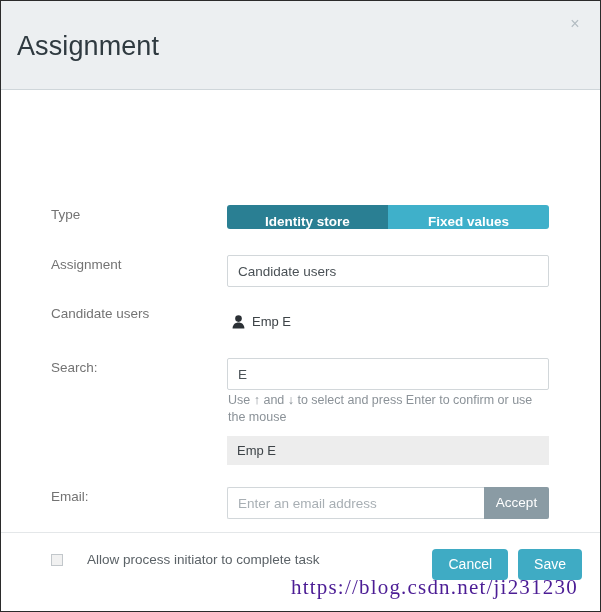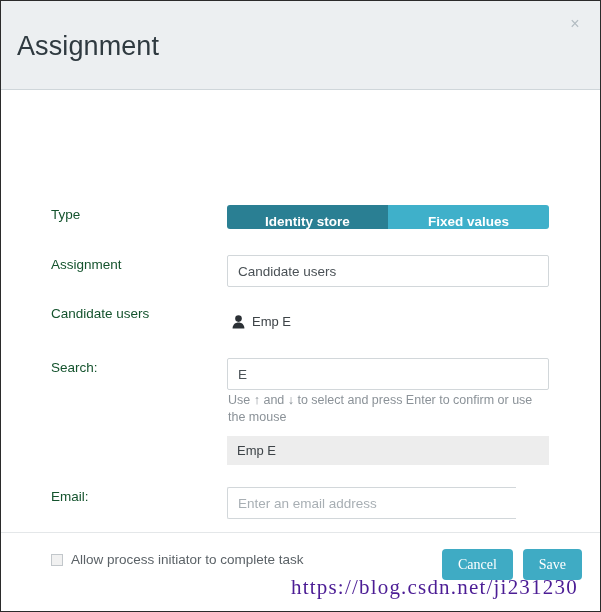--- a/index.html
+++ b/index.html
@@ -60,21 +60,21 @@
   
   .modal-body {
     position: relative;
     flex: 1 1 auto;
     background: #ffffff;
   }
   .lbl {
     position: absolute;
     left: 50px;
     font-size: 13.5px;
-    color: #14532d;
+    color: #737373;
     white-space: nowrap;
   }
 
   
   .btn-group {
     position: absolute;
     left: 226px;
     top: 115px;
     display: flex;
   }
@@ -186,20 +186,21 @@
   }
 
   
   .checkbox-row {
     position: absolute;
     left: 50px;
     top: 462px;
     display: flex;
     align-items: center;
     cursor: pointer;
+    gap: 16px;
   }
   .checkbox-box {
     width: 12px;
     height: 12px;
     border: 1px solid #c2c7cb;
     background: #f1f1f1;
     box-sizing: border-box;
     margin-right: 8px;
     flex: 0 0 auto;
   }
@@ -207,21 +208,20 @@
     font-size: 13.5px;
     color: #5b6267;
   }
 
   
   .modal-footer {
     position: relative;
     height: 78px;
     flex: 0 0 auto;
     border-top: 1px solid #e4e7e9;
-    font-family: Liberation Serif, serif;
   }
   .footer-buttons {
     position: absolute;
     right: 18px;
     top: 16px;
     display: flex;
     gap: 10px;
   }
   .btn {
     height: 31px;
@@ -281,20 +281,21 @@
       <span>Emp E</span>
     </div>
 
     <div class="lbl" style="top:270px;">Search:</div>
     <input class="field" style="top: 268px;" type="text" value="E">
     <div class="help-text">Use ↑ and ↓ to select and press Enter to confirm or use the mouse</div>
     <div class="suggestion">Emp E</div>
 
     <div class="lbl" style="top:399px;">Email:</div>
     <input class="field email-input" type="text" placeholder="Enter an email address" style="">
+    <div class="accept-btn">Accept</div>
 
     <div class="checkbox-row">
       <span class="checkbox-box"></span>
       <span class="checkbox-label">Allow process initiator to complete task</span>
     </div>
 
   </div>
 
   <div class="modal-footer">
     <div class="footer-buttons">

